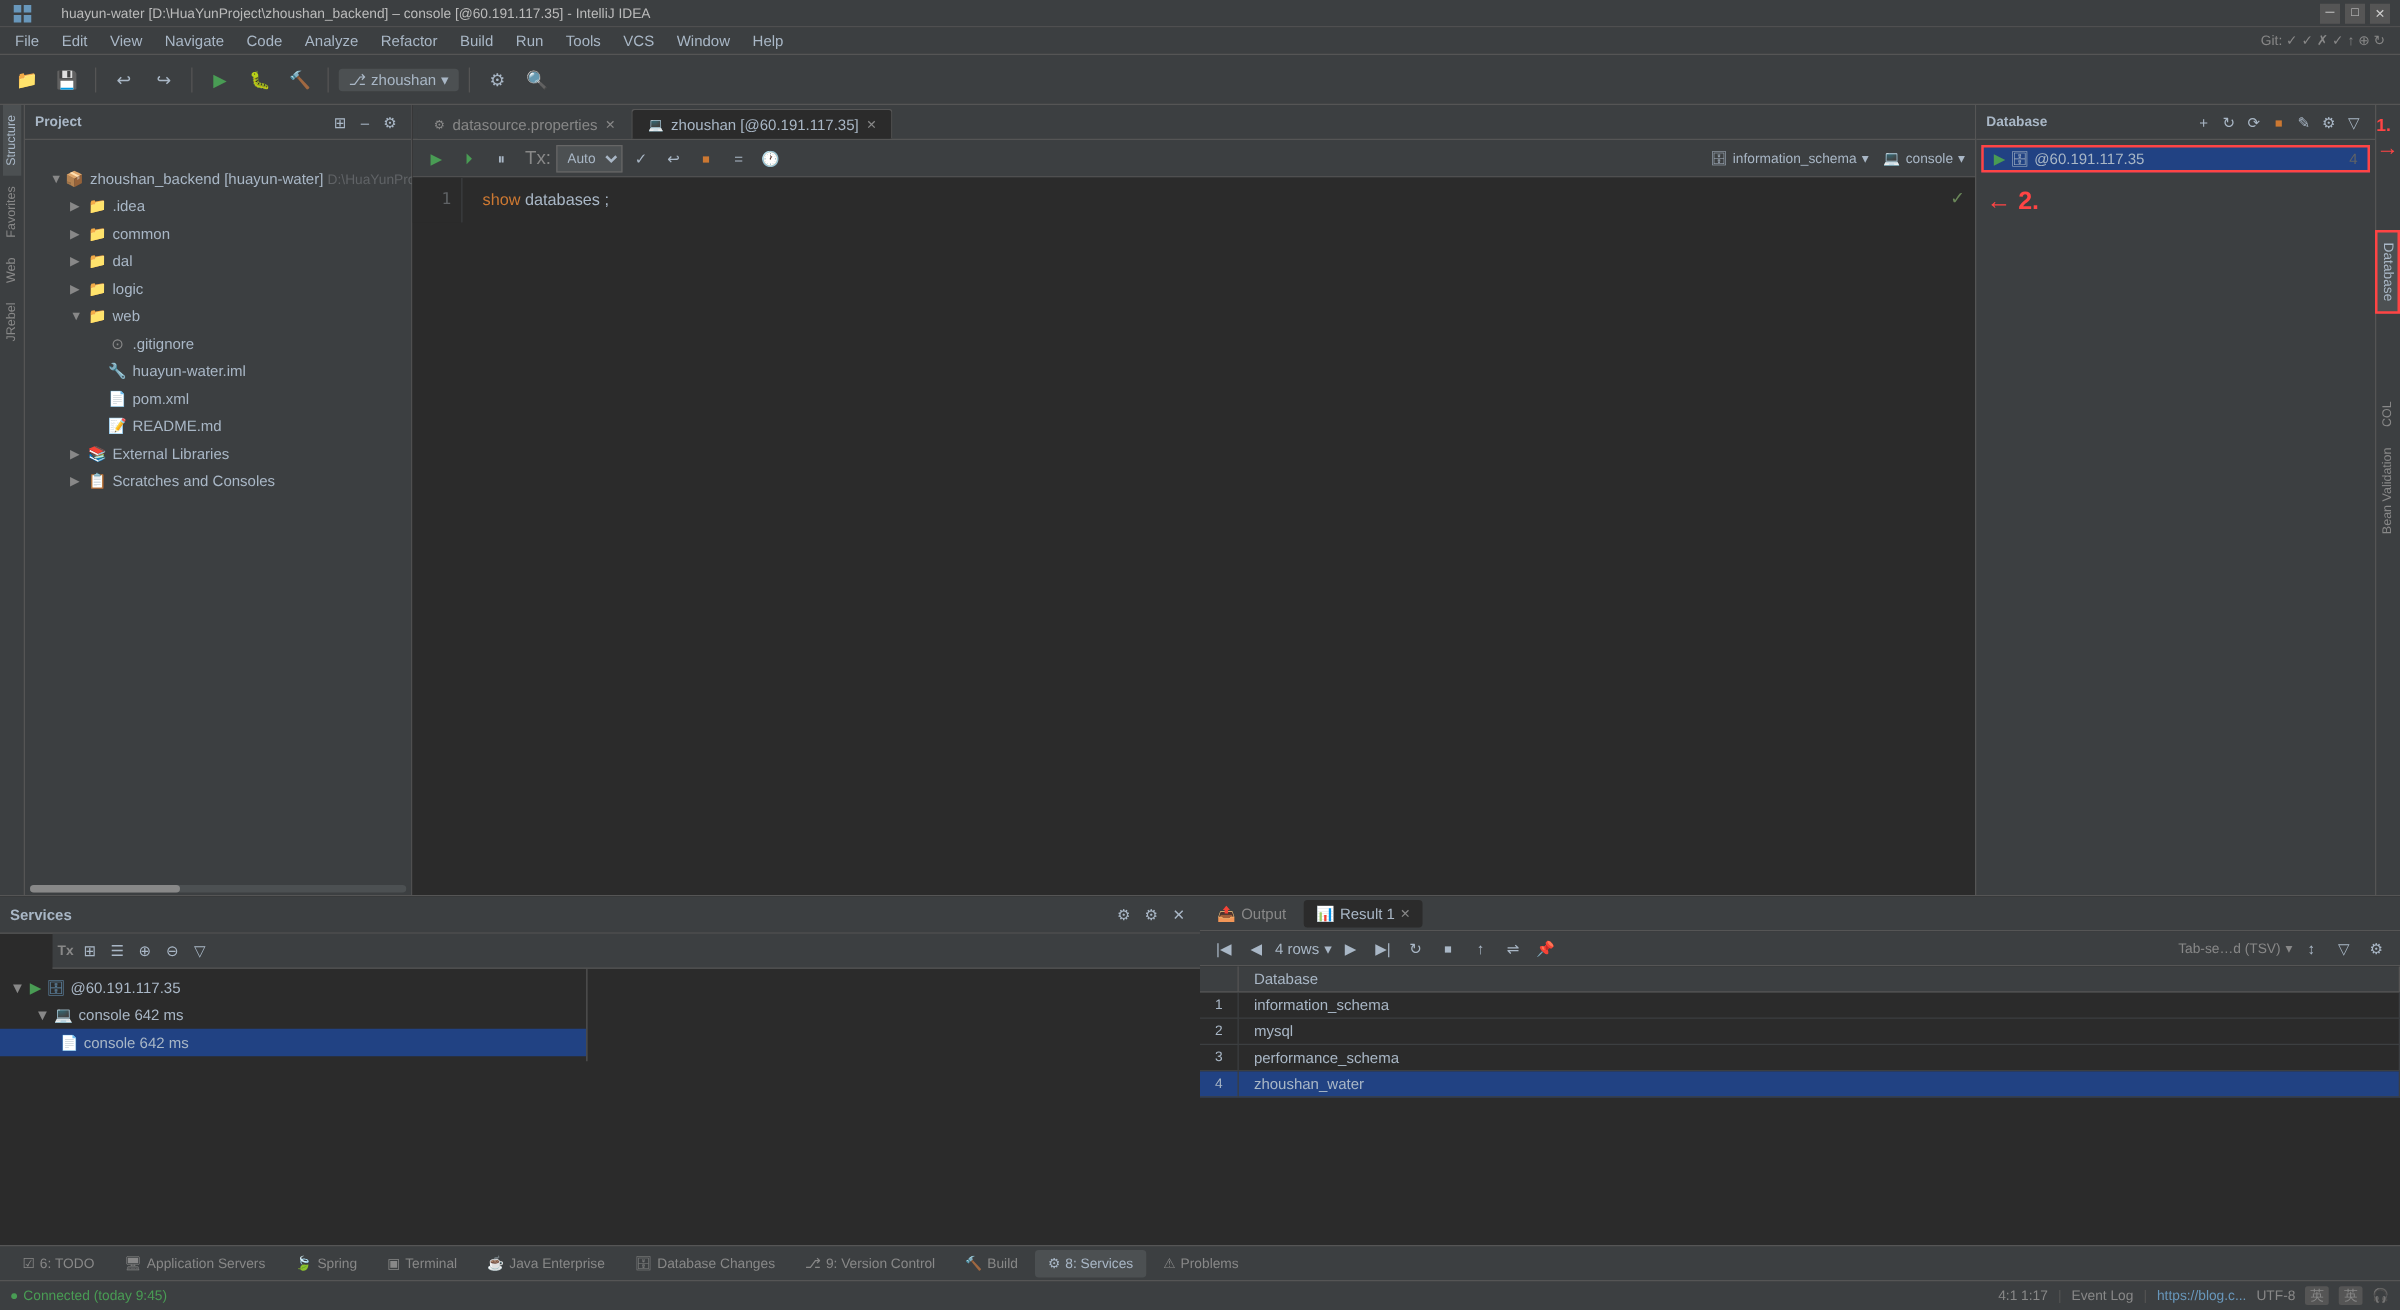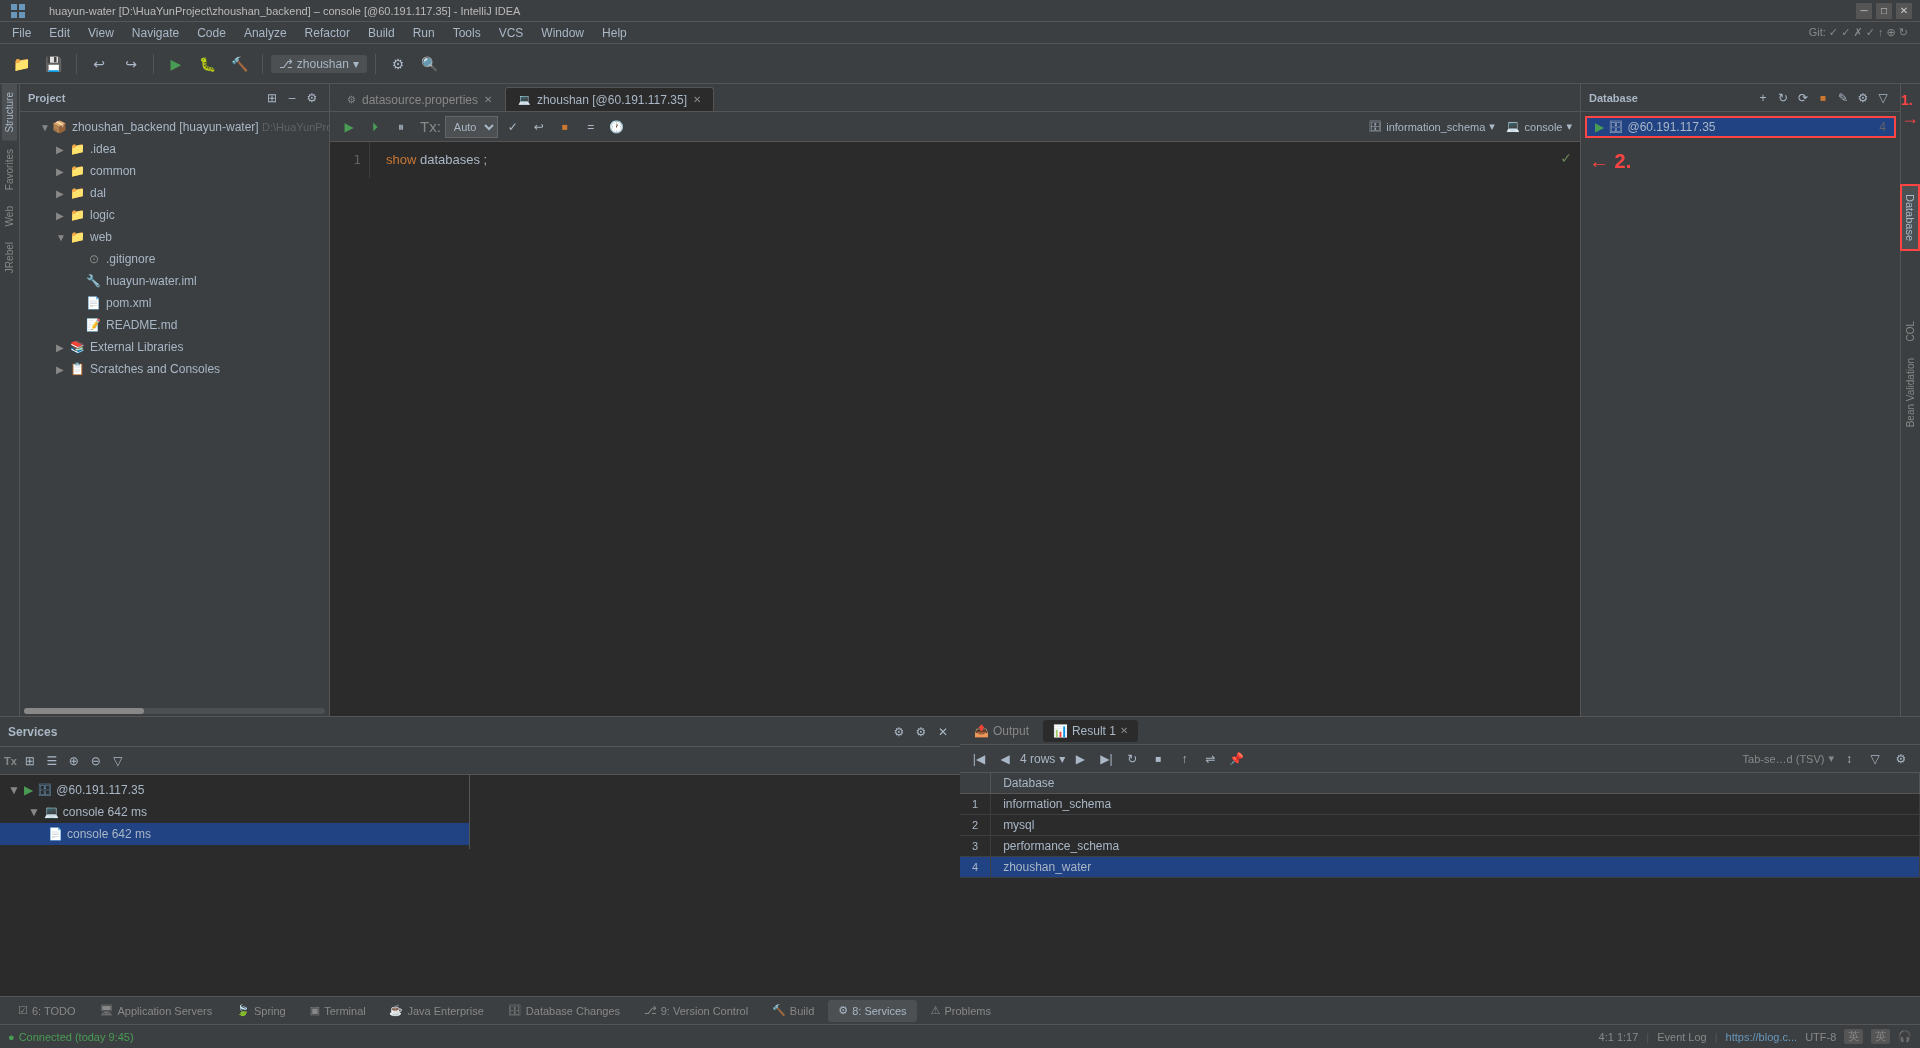--- a/index.html
+++ b/index.html
@@ -114,20 +114,21 @@
     }
 
     
     .sidebar-left {
       width: 310px;
       background: #3c3f41;
       border-right: 1px solid #555;
       display: flex;
       flex-direction: column;
       flex-shrink: 0;
+      gap: 16px;
     }
     .sidebar-header {
       height: 28px;
       background: #3c3f41;
       display: flex;
       align-items: center;
       justify-content: space-between;
       padding: 0 8px;
       border-bottom: 1px solid #555;
     }
@@ -897,21 +898,21 @@
 
     <div class="services-panel">
       <div class="services-header">
         <span class="services-title">Services</span>
         <div class="services-toolbar">
           <button class="sidebar-icon-btn">⚙</button>
           <button class="sidebar-icon-btn">⚙</button>
           <button class="sidebar-icon-btn">✕</button>
         </div>
       </div>
-      <div style="display:flex;height:28px;background:#3c3f41;align-items:center;padding:0 4px;gap:4px;border-bottom:1px solid #555;">
+      <div style="display:flex;height:28px;background:#3c3f41;align-items:center;padding:0 4px;gap:4px;border-bottom:1px solid #555;margin-left:42px;">
         <span style="font-size:11px;color:#888;font-weight:bold;">Tx</span>
         <button class="sidebar-icon-btn">⊞</button>
         <button class="sidebar-icon-btn">☰</button>
         <button class="sidebar-icon-btn">⊕</button>
         <button class="sidebar-icon-btn">⊖</button>
         <button class="sidebar-icon-btn">▽</button>
       </div>
       <div class="services-tree">
 
         <div class="service-item" style="padding-left:8px;">

